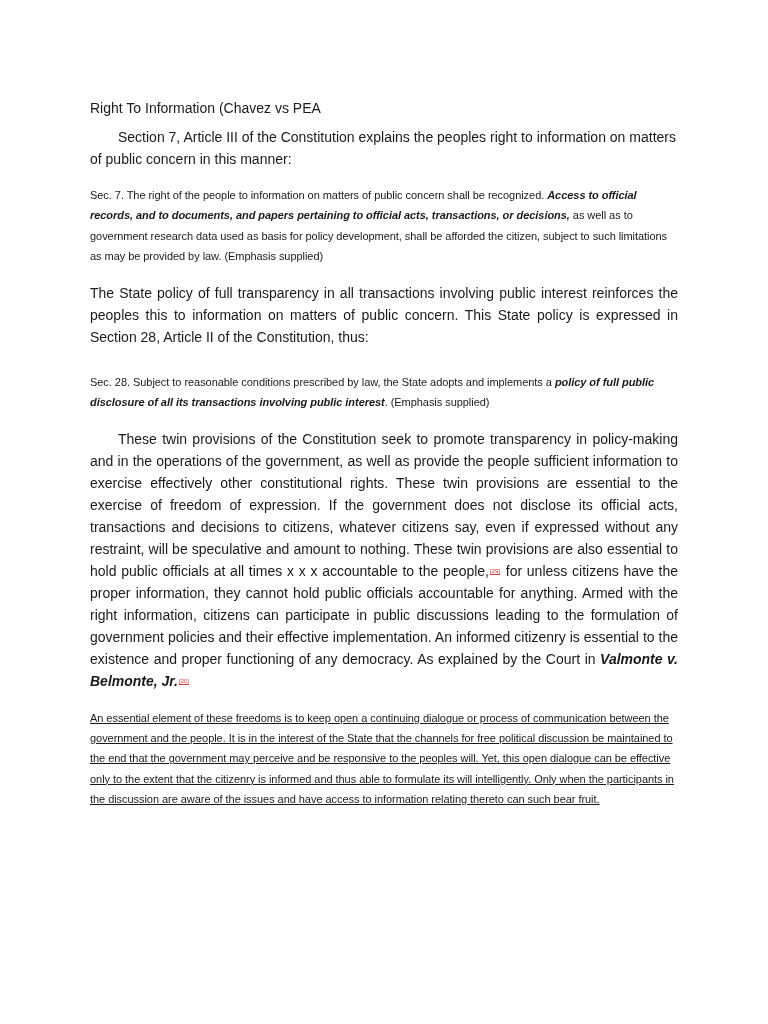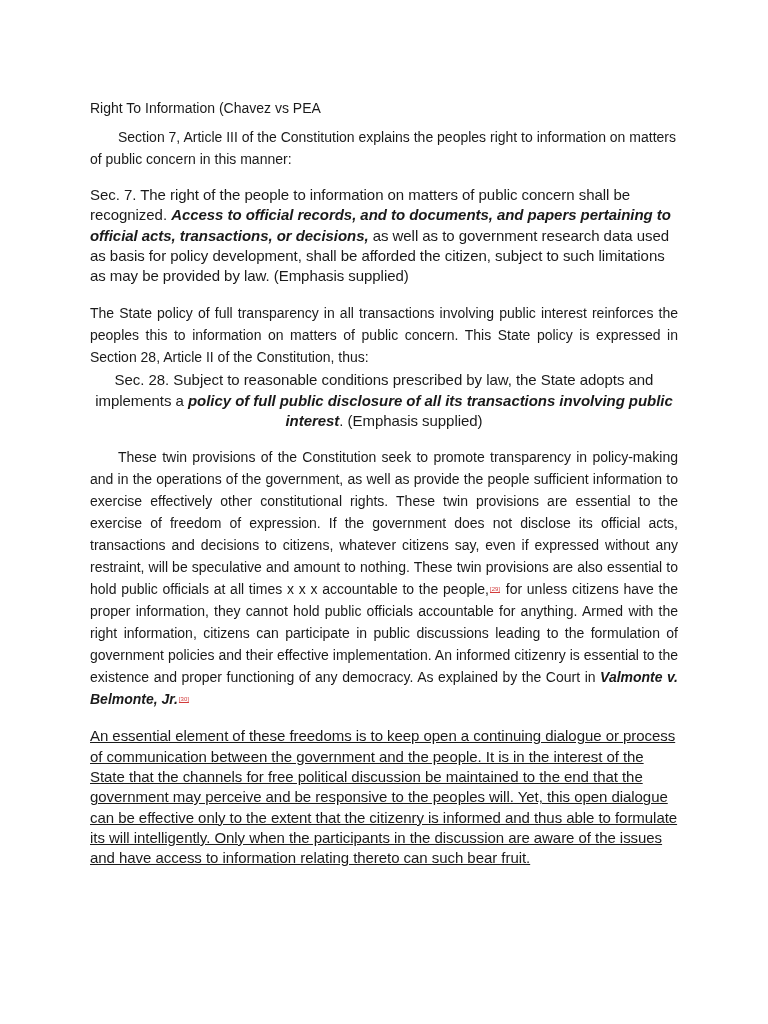--- a/index.html
+++ b/index.html
@@ -27,37 +27,37 @@
       margin: 0 0 9px 0;
     }
     .small {
       font-size: 14px;
       line-height: 22px;
       margin: 0;
     }
     .indent { text-indent: 28px; }
     .justify { text-align: justify; }
     .large {
-      font-size: 15px;
+      font-size: 11px;
       line-height: 20.3px;
       margin: 0;
       letter-spacing: -0.05px;
     }
     .bi { font-weight: bold; font-style: italic; }
     .fn {
       color: #d23a3a;
       font-size: 6px;
       text-decoration: underline;
       vertical-align: 3px;
       margin: 0 1px;
     }
     #p-intro { margin-top: 0; }
     #p-sec7 { margin-top: 15px; }
     #p-state { margin-top: 16px; }
-    #p-sec28 { margin-top: 2px; text-align: center; }
+    #p-sec28 { margin-top: 24px; }
     #p-twin { margin-top: 15px; }
     #p-valmonte { margin-top: 16px; text-decoration: underline; }
   </style>
 </head>
 <body>
 
 <div class="page">
 
   <p class="title">Right To Information (Chavez vs PEA</p>
 

